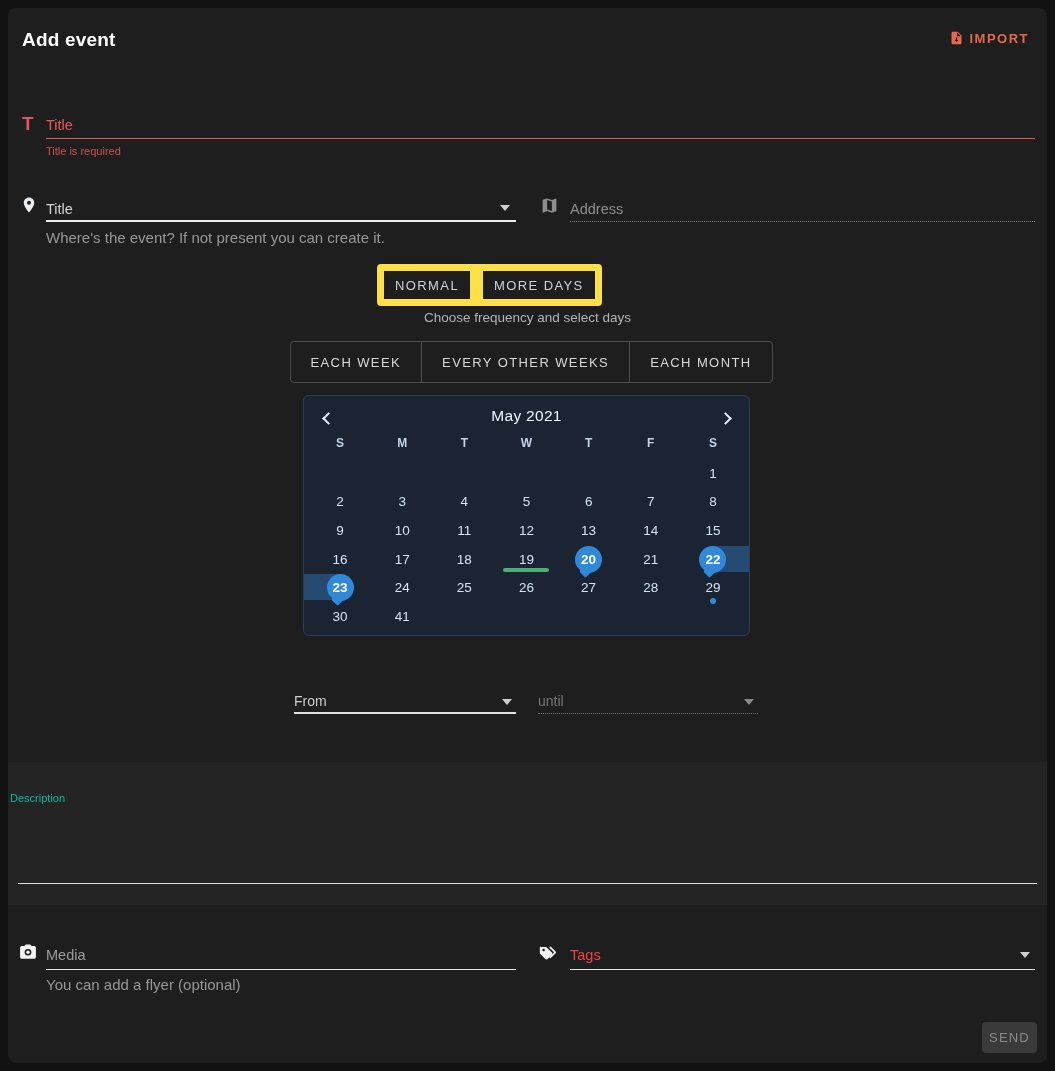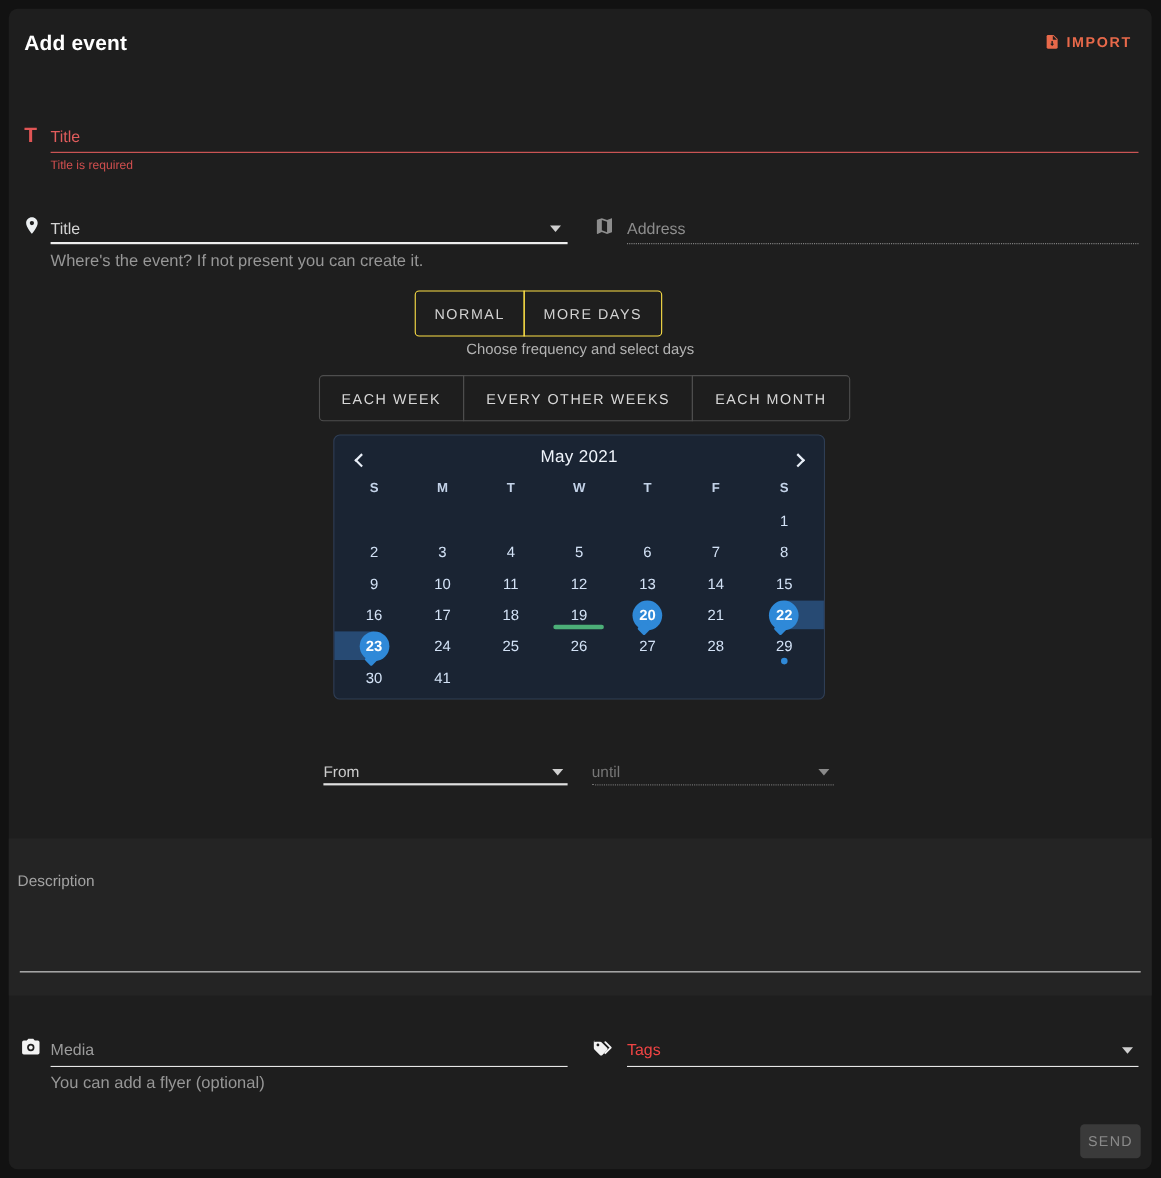--- a/index.html
+++ b/index.html
@@ -38,21 +38,21 @@
   .f-where .underline { left:26px; right:0; top:24px; border-bottom:2px solid #ededed; }
   .f-where .helper { left:26px; top:33px; }
 
   
   .f-address { left:540px; top:196px; width:495px; height:40px; }
   .f-address .ph { left:30px; top:5px; color:#8d8d8d; }
   .f-address .underline { left:30px; right:0; top:25px; border-bottom:1px dotted #808080; }
 
   
   .tabs { position:absolute; left:377px; top:264px; display:flex; height:42px; }
-  .tab { display:flex; align-items:center; padding:0 17px; border:1px solid #fde047; margin-left:-1px;
+  .tab { display:flex; align-items:center; padding:0 11px; border:7px solid #fde047; margin-left:-1px;
     background:transparent; color:#d2d2d2; font-family:inherit; font-size:13px; letter-spacing:1.4px; cursor:pointer;text-align:right; }
   .tab:first-child { margin-left:0; border-radius:4px 0 0 4px; }
   .tab:last-child { border-radius:0 4px 4px 0; }
   .tab.selected { color:var(--accent_orange,#e8694a); background:rgba(232,105,74,0.16); }
 
   .freq-helper { position:absolute; left:0; right:0; top:310px; text-align:center; font-size:13.5px; color:#b3b3b3; }
 
   .freq-group { position:absolute; left:50%; transform:translateX(-50%); top:341px; display:flex; height:42px; }
   .freq-btn { display:flex; align-items:center; padding:0 20px; border:1px solid #4e4e4e; margin-left:-1px;
     background:transparent; color:#d8d8d8; font-family:inherit; font-size:13px; letter-spacing:1.4px; cursor:pointer; }
@@ -91,21 +91,21 @@
   .f-from .ph { left:0; top:3px; font-size:14px; color:#cdcdcd; }
   .f-from .dd-arrow { right:4px; top:9px; }
   .f-from .underline { left:0; right:0; top:22px; border-bottom:2px solid #e0e0e0; }
   .f-until { left:538px; top:690px; width:220px; height:26px; }
   .f-until .ph { left:0; top:3px; font-size:14px; color:#767676; }
   .f-until .dd-arrow { right:4px; top:9px; }
   .f-until .underline { left:0; right:0; top:23px; border-bottom:1px dotted #6f6f6f; }
 
   
   .desc-band { position:absolute; left:8px; right:8px; top:762px; height:143px; background:var(--band_bg,#242424); }
-  .desc-band .ph { left:8px; top:30px; font-size:14px; color:#a3a3a3; }
+  .desc-band .ph { left:2px; top:30px; font-size:11px; color:#14b8a6; }
   .desc-band .underline { left:10px; right:10px; top:121px; border-bottom:1px solid #dcdcdc; }
 
   
   .f-media { left:18px; top:942px; width:498px; height:50px; }
   .f-media .ph { left:28px; top:5px; color:#9c9c9c; }
   .f-media .underline { left:28px; right:0; top:27px; border-bottom:1px solid #e8e8e8; }
   .f-media .helper { left:28px; top:34px; }
 
   
   .f-tags { left:538px; top:942px; width:497px; height:40px; }

